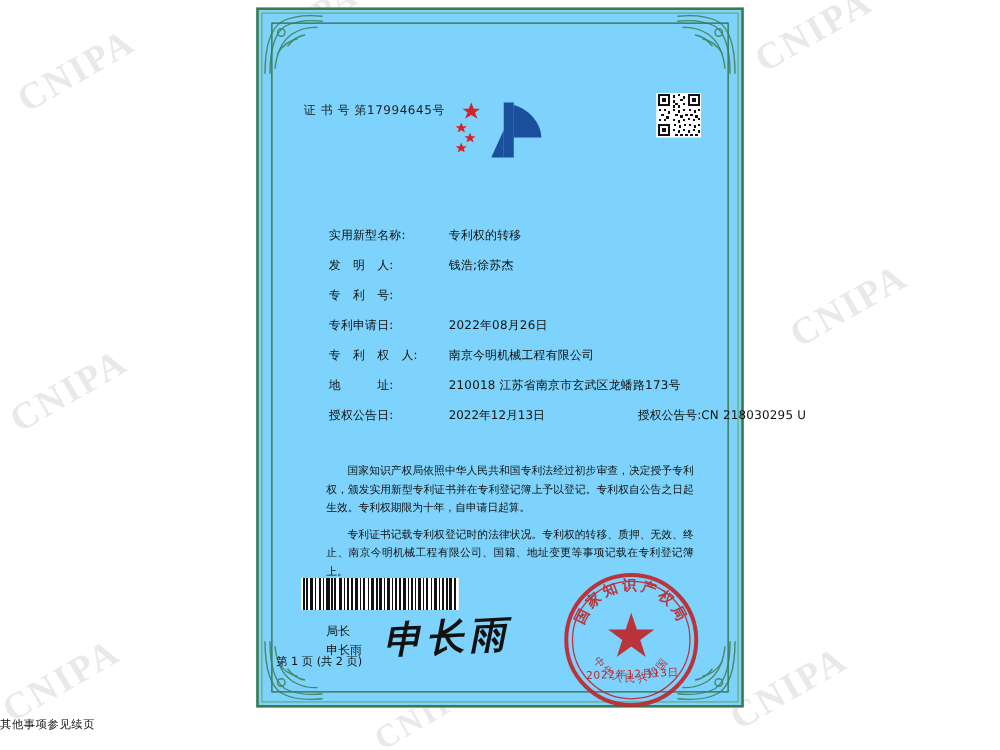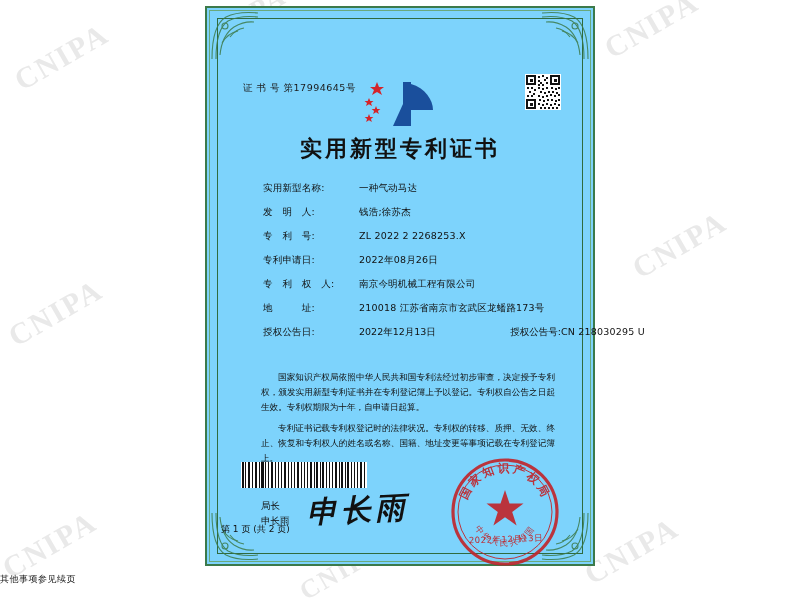--- a/index.html
+++ b/index.html
@@ -398,34 +398,32 @@
           <polygon points="6,34 7.2,37 10.4,37 7.9,39 8.9,42 6,40.2 3.1,42 4.1,39 1.6,37 4.8,37"></polygon>
         </g>
         <g fill="#1a4f9c">
           <path d="M40 2 L40 46 L48 46 L48 2 Z"></path>
           <path d="M48 4 C62 8 70 20 70 30 L48 30 Z"></path>
           <path d="M30 46 L40 46 L40 24 Z" fill="#1a4f9c"></path>
         </g>
       </svg>
     </div>
 
-    <div class="title">实用新型专利证书</div>
 
     <div class="fields">
       <div class="row">
         <span class="lab">实用新型名称:</span>
-        <span class="val">一种气动马达</span>
+        <span class="val">专利权的转移</span>
       </div>
       <div class="row">
         <span class="lab">发　明　人:</span>
         <span class="val">钱浩;徐苏杰</span>
       </div>
       <div class="row">
         <span class="lab">专　利　号:</span>
-        <span class="val">ZL 2022 2 2268253.X</span>
       </div>
       <div class="row">
         <span class="lab">专利申请日:</span>
         <span class="val">2022年08月26日</span>
       </div>
       <div class="row">
         <span class="lab">专　利　权　人:</span>
         <span class="val">南京今明机械工程有限公司</span>
       </div>
       <div class="row">
@@ -435,21 +433,21 @@
       <div class="row two">
         <span class="lab">授权公告日:</span>
         <span class="val1">2022年12月13日</span>
         <span class="lab2">授权公告号:</span>
         <span class="val">CN 218030295 U</span>
       </div>
     </div>
 
     <div class="para">
       <p>国家知识产权局依照中华人民共和国专利法经过初步审查，决定授予专利权，颁发实用新型专利证书并在专利登记簿上予以登记。专利权自公告之日起生效。专利权期限为十年，自申请日起算。</p>
-      <p>专利证书记载专利权登记时的法律状况。专利权的转移、质押、无效、终止、恢复和专利权人的姓名或名称、国籍、地址变更等事项记载在专利登记簿上。</p>
+      <p>专利证书记载专利权登记时的法律状况。专利权的转移、质押、无效、终止、南京今明机械工程有限公司、国籍、地址变更等事项记载在专利登记簿上。</p>
     </div>
 
     <div class="barcode">
       <svg width="126" height="26" viewBox="0 0 126 26" shape-rendering="crispEdges">
         <rect width="126" height="26" fill="#fff"></rect>
         <g fill="#111">
           <rect x="1" y="0" width="1.6" height="26"></rect>
             <rect x="4" y="0" width="1" height="26"></rect>
           <rect x="7" y="0" width="2.4" height="26"></rect>
             <rect x="11" y="0" width="1" height="26"></rect>

